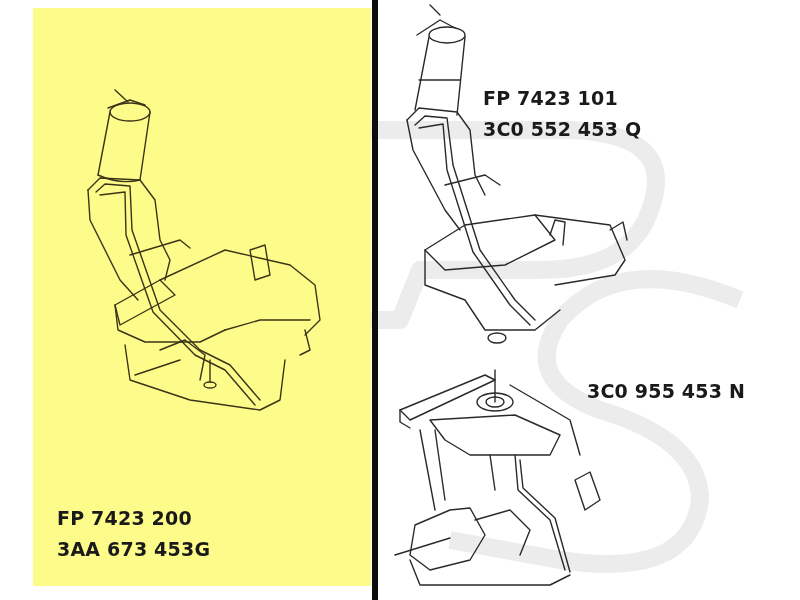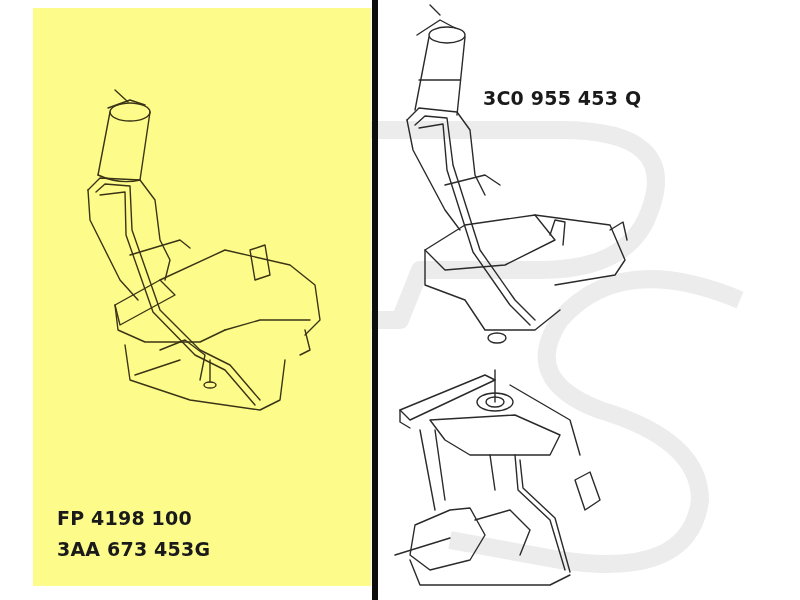--- a/index.html
+++ b/index.html
@@ -46,21 +46,21 @@
     <path d="M65 265 L70 300 L130 320 L200 330 L220 320 L225 280"></path>
     <path d="M100 270 L125 260 L145 275 L140 300"></path>
     <ellipse cx="150" cy="305" rx="6" ry="3"></ellipse>
     <path d="M150 280 L150 302"></path>
     <path d="M75 295 L120 280"></path>
     <path d="M245 250 L250 270 L240 275"></path>
   </g>
 </svg>
 
 <div class="label" style="left:57px;top:503px;">
-  <div>FP 4198 100</div>
+  <div>FP 7423 200</div>
   <div>3AA 673 453G</div>
 </div>
 
 <svg class="drawing" style="left:385px;top:0px;" width="260" height="360" viewBox="0 0 260 360">
   <g class="ln">
     <path d="M45 5 L55 15 M32 35 L55 20 L70 28"></path>
     <ellipse cx="62" cy="35" rx="18" ry="8"></ellipse>
     <path d="M44 37 L30 110 M80 37 L72 115"></path>
     <path d="M34 80 L75 80"></path>
     <path d="M22 120 L34 108 L72 112 L85 130 L90 175 L100 195"></path>
@@ -71,21 +71,22 @@
     <path d="M40 250 L80 225 L150 215 L170 240 L120 265 L60 270 Z"></path>
     <path d="M40 250 L40 285 L80 300 L100 330 L150 330 L175 310"></path>
     <path d="M150 215 L225 225 L240 260 L230 275 L170 285"></path>
     <path d="M165 235 L170 220 L180 222 L178 245"></path>
     <ellipse cx="112" cy="338" rx="9" ry="5"></ellipse>
     <path d="M225 230 L238 222 L242 240"></path>
   </g>
 </svg>
 
 <div class="label" style="left:483px;top:83px;">
-  <div>3C0 955 453 Q</div>
+  <div>FP 7423 101</div>
+  <div>3C0 552 453 Q</div>
 </div>
 
 <svg class="drawing" style="left:390px;top:360px;" width="220" height="235" viewBox="0 0 220 235">
   <g class="ln">
     <path d="M10 50 L95 15 L105 20 L20 60 Z"></path>
     <path d="M10 50 L10 62 L20 68"></path>
     <ellipse cx="105" cy="42" rx="18" ry="9"></ellipse>
     <ellipse cx="105" cy="42" rx="9" ry="5"></ellipse>
     <path d="M105 10 L105 42"></path>
     <path d="M120 25 L180 60 L190 95"></path>
@@ -95,13 +96,14 @@
     <path d="M130 100 L133 128 L165 158 L180 212"></path>
     <path d="M185 120 L200 112 L210 140 L195 150 Z"></path>
     <path d="M25 165 L60 150 L80 148 L95 175 L80 200 L40 210 L20 195 Z"></path>
     <path d="M20 200 L30 225 L160 225 L180 215"></path>
     <path d="M85 160 L120 150 L140 170 L130 195"></path>
     <path d="M5 195 L60 178"></path>
   </g>
 </svg>
 
 <div class="label" style="left:587px;top:376px;">
+  <div>3C0 955 453 N</div>
 </div>
 
 </body></html>

